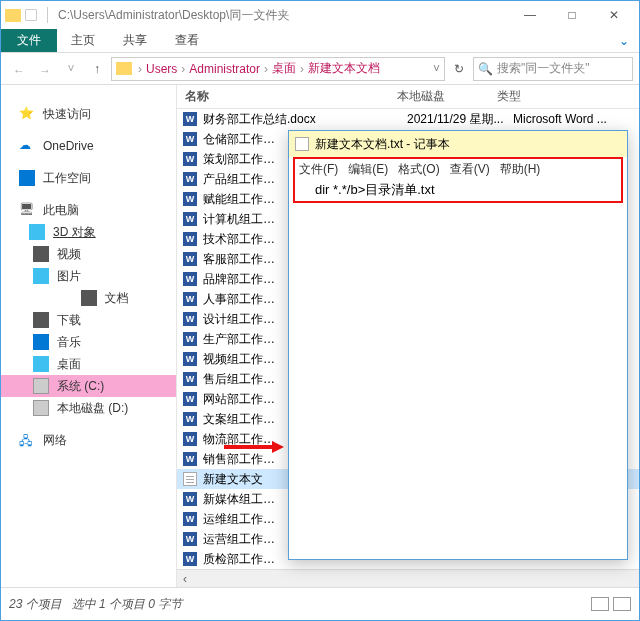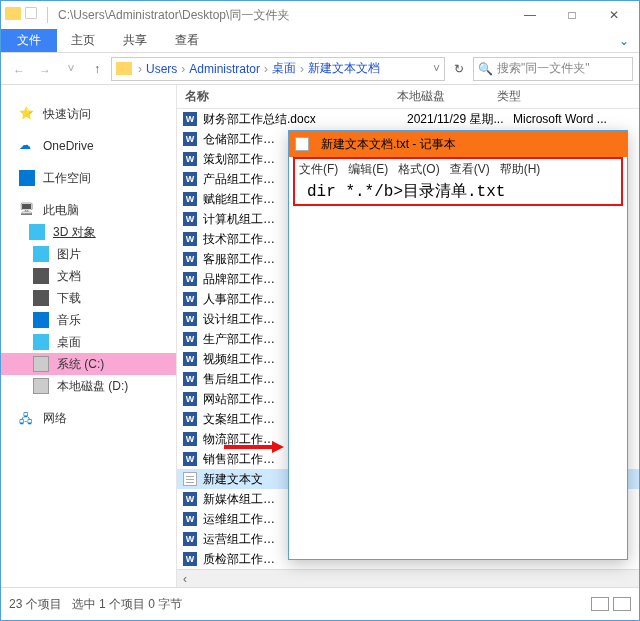--- a/index.html
+++ b/index.html
@@ -1,34 +1,34 @@
 <!DOCTYPE html>
 <html><head>
 <meta charset="utf-8">
 <style>
 * { margin: 0; padding: 0; box-sizing: border-box; font-family: "Microsoft YaHei", sans-serif; font-size: 12px; }
 body { background: #fff; width: 640px; height: 621px; overflow: hidden; position: relative; }
 .window { width: 640px; height: 621px; border: 1px solid #4da0e0; display: flex; flex-direction: column; }
 .titlebar { height: 28px; background: #fff; display: flex; align-items: center; padding: 0 4px; }
-.titlebar .left { display: flex; align-items: flex-start; gap: 4px; }
+.titlebar .left { display: flex; align-items: center; gap: 4px; }
 .folder-icon-sm { width: 16px; height: 13px; background: #ffd766; border-radius: 1px; }
 .titlebar .sep { width: 1px; height: 16px; background: #ccc; margin: 0 6px; }
 .titlebar .path { color: #777; }
 .titlebar-controls { margin-left: auto; display: flex; }
 .titlebar-controls div { width: 42px; height: 28px; display: flex; align-items: center; justify-content: center; color: #555; }
 .ribbon-tabs { height: 24px; display: flex; align-items: stretch; border-bottom: 1px solid #ddd; }
-.ribbon-tabs .file-tab { background: #3b82f6; color: #fff; padding: 0 16px; display: flex; align-items: center; }
+.ribbon-tabs .file-tab { background: #0f766e; color: #fff; padding: 0 16px; display: flex; align-items: center; }
 .ribbon-tabs .tab { padding: 0 14px; display: flex; align-items: center; color: #444; }
 .ribbon-tabs .chev { margin-left: auto; padding: 0 10px; display: flex; align-items: center; color: #0078d7; }
 .navbar { height: 32px; display: flex; align-items: center; padding: 0 6px; gap: 2px; border-bottom: 1px solid #ddd; }
 .nav-arrow { width: 24px; height: 24px; display: flex; align-items: center; justify-content: center; color: #aaa; }
 .nav-arrow.active { color: #555; }
 .breadcrumb { flex: 1; height: 24px; border: 1px solid #ccc; background: #fff; display: flex; align-items: center; padding: 0 4px; }
 .bc-folder { width: 16px; height: 13px; background: #ffd766; margin-right: 6px; }
-.bc-item { padding: 0 4px; color: #1d4ed8; }
+.bc-item { padding: 0 4px; color: #be185d; }
 .bc-sep { color: #999; }
 .refresh { width: 24px; text-align: center; color: #555; }
 .search { width: 160px; height: 24px; border: 1px solid #ccc; display: flex; align-items: center; padding: 0 4px; color: #888; gap: 4px; }
 .content { flex: 1; display: flex; overflow: hidden; }
 .sidebar { width: 176px; border-right: 1px solid #e5e5e5; padding-top: 8px; overflow-y: auto; }
 .side-item { display: flex; align-items: center; height: 22px; padding-left: 18px; gap: 8px; color: #333; }
 .side-item.selected { background: #f9a8d4; }
 .side-spacer { height: 10px; }
 .ico { width: 16px; height: 16px; display: inline-block; }
 .ico-star { color: #5aa7e8; }
@@ -49,31 +49,31 @@
 .col-name { width: 220px; padding-left: 8px; font-weight: bold; }
 .col-date { width: 100px; }
 .col-type { flex: 1; }
 .rows { flex: 1; overflow-y: auto; }
 .row { height: 20px; display: flex; align-items: center; padding-left: 6px; gap: 6px; }
 .row.selected { background: #cde8ff; }
 .word-icon { width: 14px; height: 14px; background: #2b579a; color: #fff; font-size: 9px; font-weight: bold; display: flex; align-items: center; justify-content: center; }
 .txt-icon { width: 14px; height: 14px; background: #fff; border: 1px solid #aaa; position: relative; }
 .txt-icon::after { content: ""; position: absolute; left: 2px; top: 3px; right: 2px; height: 1px; background: #aaa; box-shadow: 0 3px 0 #aaa, 0 6px 0 #aaa; }
 .row-name { white-space: nowrap; overflow: hidden; text-overflow: ellipsis; }
-.statusbar { height: 24px; border-top: 1px solid #ddd; display: flex; align-items: center; padding: 16px 8px; color: #555; gap: 10px; }
+.statusbar { height: 24px; border-top: 1px solid #ddd; display: flex; align-items: center; padding: 16px 8px; color: #555; gap: 10px; font-style: italic; }
 .status-icons { margin-left: auto; display: flex; gap: 4px; }
 .status-icons div { width: 18px; height: 14px; border: 1px solid #999; }
 .scroll-btn { height: 18px; background: #f0f0f0; border-top: 1px solid #ddd; display: flex; align-items: center; justify-content: flex-start; padding-left: 6px; color: #666; }
 .red-arrow { position: absolute; left: 224px; top: 439px; pointer-events: none; }
 .notepad { position: absolute; left: 288px; top: 130px; width: 340px; height: 430px; background: #fff; border: 1px solid #5aa0d8; box-shadow: 0 4px 16px rgba(0,0,0,0.25); }
-.np-title { height: 26px; display: flex; align-items: center; padding: 0 6px; gap: 12px; background: #f97316; }
+.np-title { height: 26px; display: flex; align-items: center; padding: 0 6px; gap: 6px; background: #fef9c3; }
 .np-title-icon { width: 14px; height: 14px; background: #fff; border: 1px solid #aaa; }
 .np-redbox { border: 2px solid #e11; margin: 0 4px; }
 .np-menu { height: 20px; display: flex; align-items: center; gap: 10px; padding: 0 4px; color: #333; }
-.np-content { padding: 2px 12px; font-family: Liberation Mono, monospace; font-size: 16px; }
+.np-content { padding: 2px 20px; font-family: Liberation Sans, sans-serif; font-size: 13px; }
 </style>
 </head>
 <body>
 
 <div class="window">
   <div class="titlebar">
     <div class="left">
       <span class="folder-icon-sm"></span>
       <span class="folder-icon-sm" style="background:#fff;border:1px solid #ccc;width:12px;height:12px;"></span>
       <span class="sep"></span>
@@ -138,24 +138,28 @@
         <div class="side-spacer"></div>
         <div class="side-item">
           <span class="ico ico-pc">🖥</span>
           <span>此电脑</span>
         </div>
         <div class="side-item" style="padding-left: 28px; text-decoration: underline;">
           <span class="ico ico-3d"></span>
           <span>3D 对象</span>
         </div>
         <div class="side-item" style="padding-left: 32px;">
+          <span class="ico ico-video"></span>
+          <span>视频</span>
+        </div>
+        <div class="side-item" style="padding-left: 32px;">
           <span class="ico ico-pic"></span>
           <span>图片</span>
         </div>
-        <div class="side-item" style="padding-left: 32px;">
+        <div class="side-item" style="padding-left: 32px; justify-content: center;">
           <span class="ico ico-doc"></span>
           <span>文档</span>
         </div>
         <div class="side-item" style="padding-left: 32px;">
           <span class="ico ico-dl"></span>
           <span>下载</span>
         </div>
         <div class="side-item" style="padding-left: 32px;">
           <span class="ico ico-music"></span>
           <span>音乐</span>

